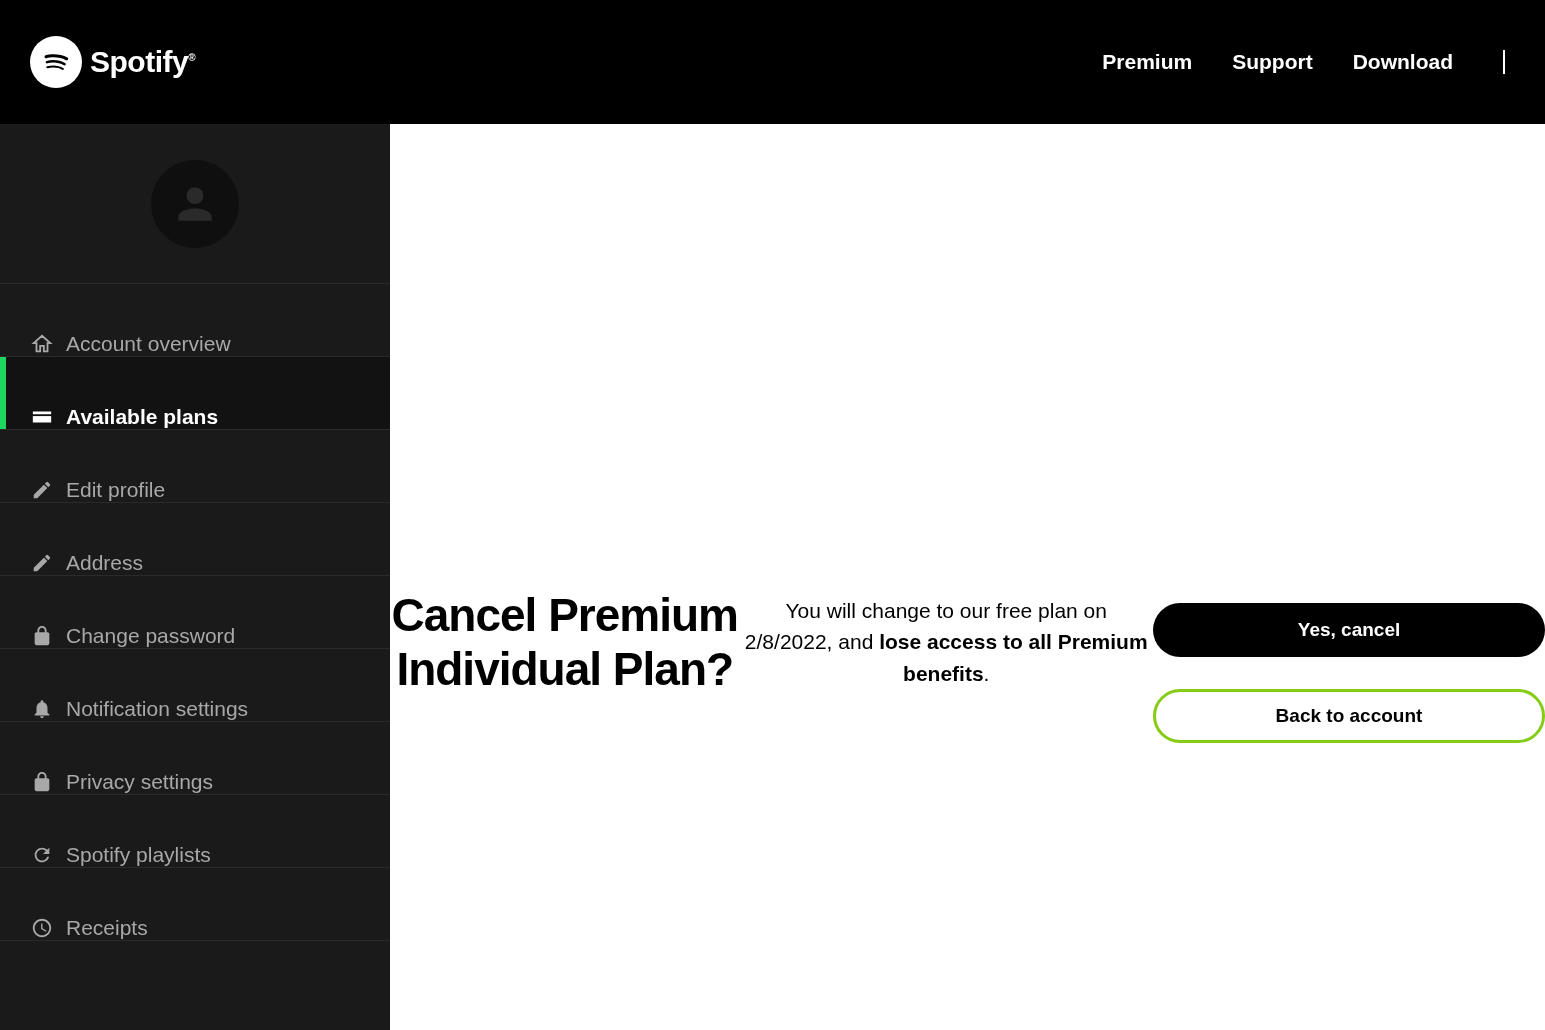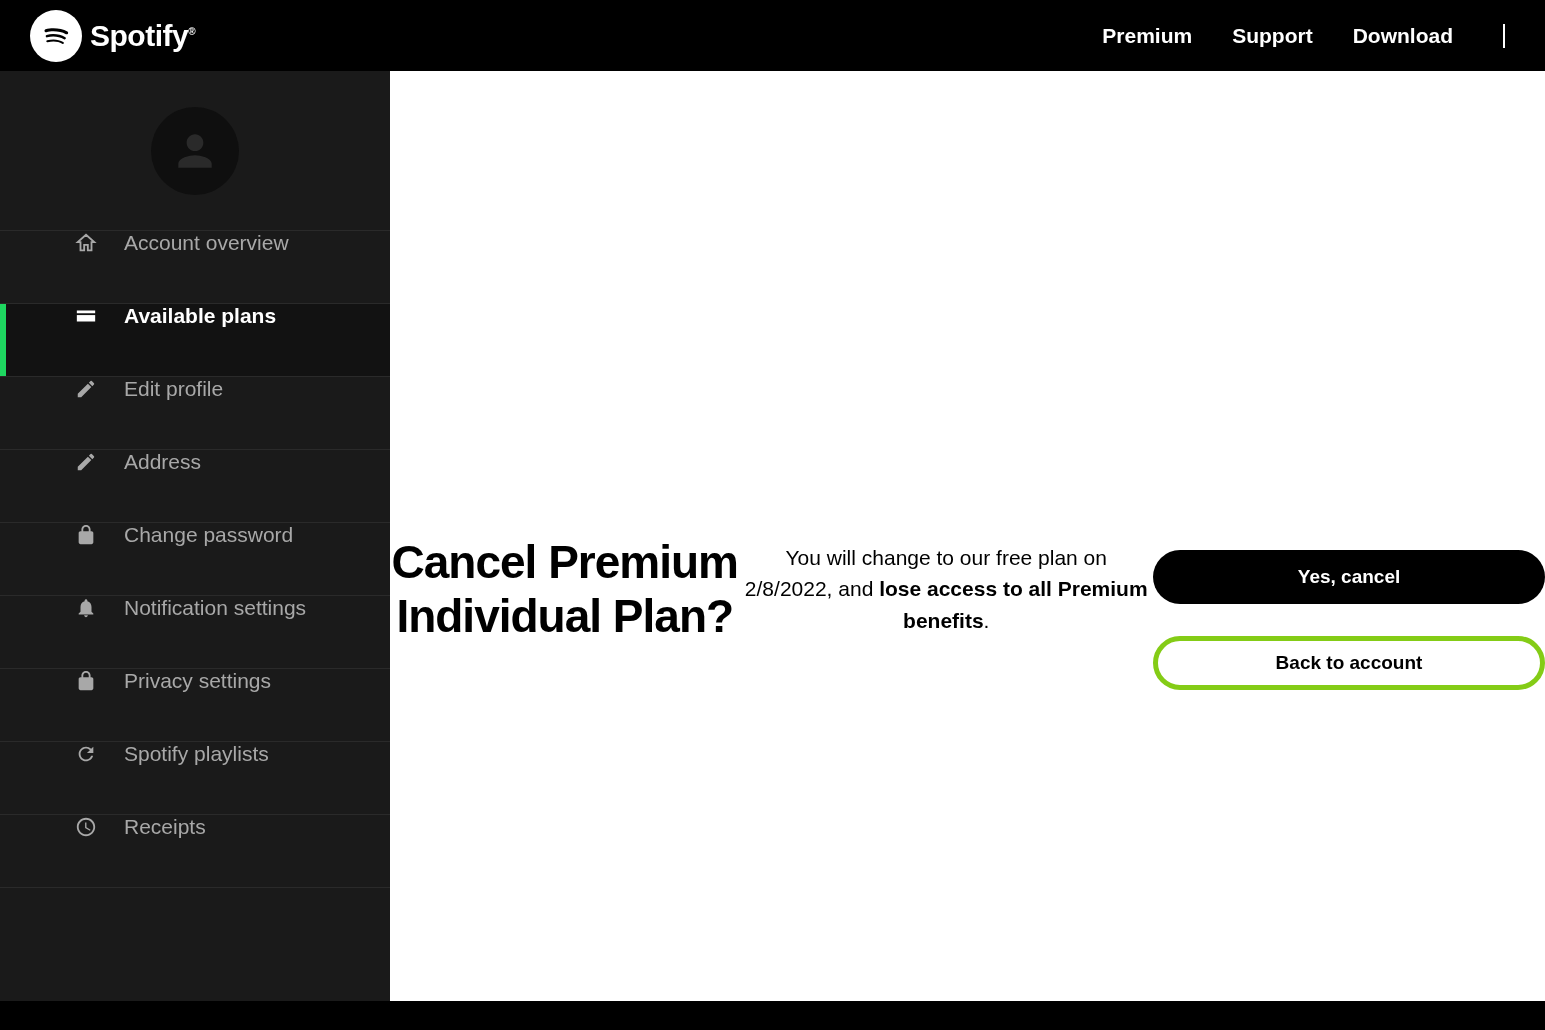--- a/index.html
+++ b/index.html
@@ -9,21 +9,21 @@
     }
     body {
       font-family: -apple-system, BlinkMacSystemFont, "Segoe UI", Helvetica, Arial, sans-serif;
       background: #000;
       width: 1545px;
       height: 1030px;
       overflow: hidden;
     }
     .header {
       background: #000;
-      height: 71px;
+      height: 124px;
       display: flex;
       align-items: center;
       justify-content: space-between;
       padding: 0 40px 0 30px;
     }
     .logo-area {
       display: flex;
       align-items: center;
       gap: 8px;
     }
@@ -90,23 +90,23 @@
       justify-content: center;
     }
     .avatar-circle svg {
       width: 50px;
       height: 50px;
       fill: #2a2a2a;
     }
     .sidebar-item {
       height: 73px;
       display: flex;
-      align-items: flex-start;
-      padding-left: 74px;
-      gap: 26px;
+      align-items: flex-end;
+      padding-left: 30px;
+      gap: 12px;
       border-bottom: 1px solid #2a2a2a;
       cursor: pointer;
       position: relative;
     }
     .sidebar-item.active {
       background: #121212;
     }
     .sidebar-item.active::before {
       content: "";
       position: absolute;
@@ -185,21 +185,21 @@
       cursor: pointer;
       border: none;
     }
     .btn-primary {
       background: #000;
       color: #fff;
     }
     .btn-secondary {
       background: #fff;
       color: #000;
-      border: 5px solid #84cc16;
+      border: 3px solid #84cc16;
     }
   </style>
 </head>
 <body>
 
 <div class="header">
   <div class="logo-area">
     <div class="logo-circle">
       <svg viewBox="0 0 24 24" width="40" height="40">
         <path fill="#000" d="M17.9 10.9C14.7 9 9.35 8.8 6.3 9.75c-.5.15-1-.15-1.15-.6-.15-.5.15-1 .6-1.15 3.55-1.05 9.4-.85 13.1 1.35.45.25.6.85.3 1.3-.25.35-.85.5-1.25.25zm-.1 2.8c-.25.35-.7.5-1.05.25-2.7-1.65-6.8-2.15-9.95-1.15-.4.1-.85-.1-.95-.5-.1-.4.1-.85.5-.95 3.65-1.1 8.15-.55 11.25 1.35.3.15.45.65.2 1zm-1.2 2.75c-.2.3-.55.4-.85.2-2.35-1.45-5.3-1.75-8.8-.95-.35.1-.65-.15-.75-.45-.1-.35.15-.65.45-.75 3.8-.85 7.1-.5 9.7 1.1.35.15.4.55.25.85z"></path>

